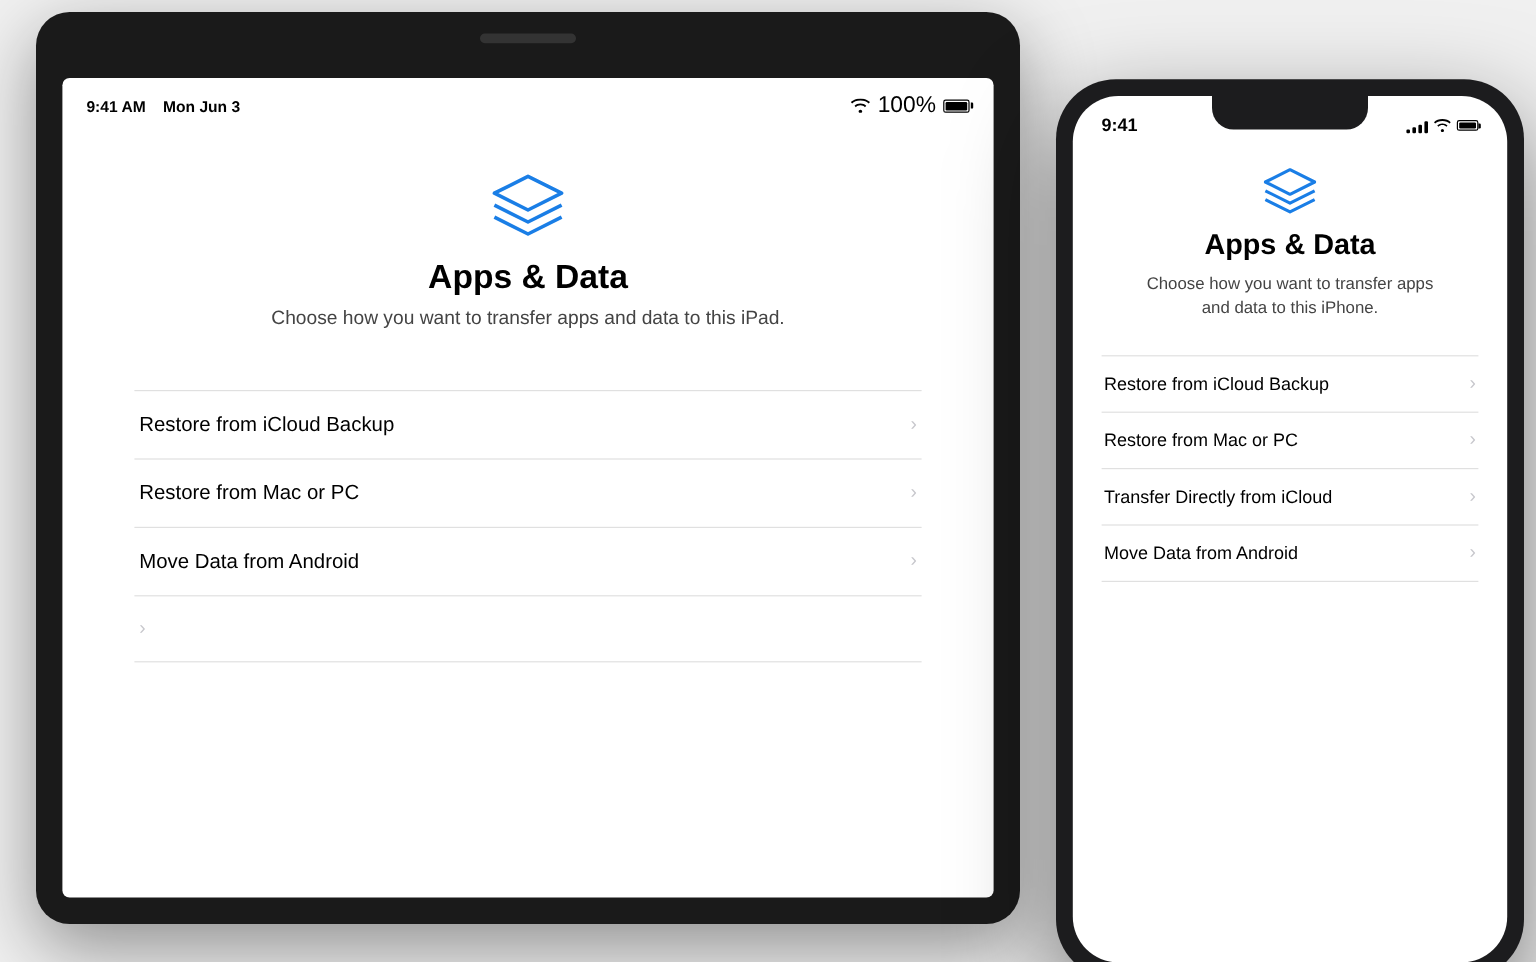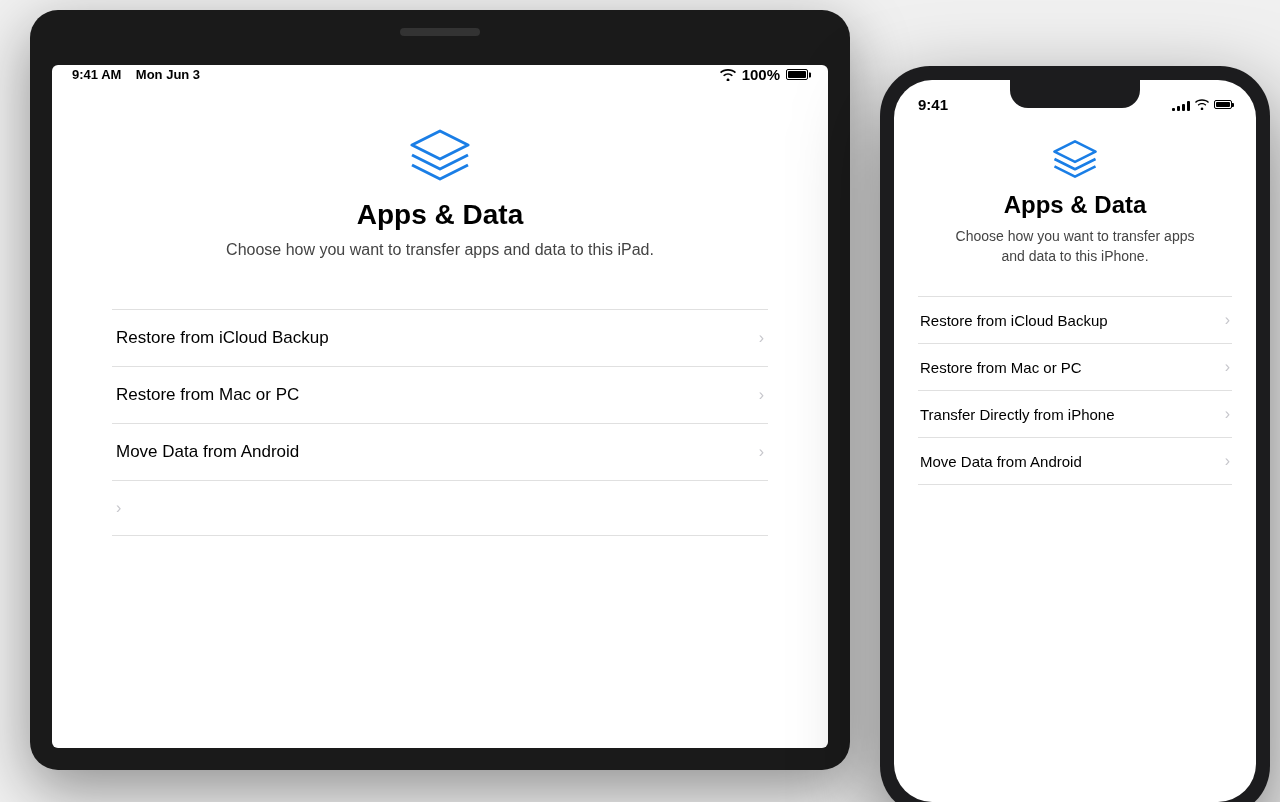--- a/index.html
+++ b/index.html
@@ -49,37 +49,37 @@
       background: #ffffff;
       border-radius: 6px;
       overflow: hidden;
       display: flex;
       flex-direction: column;
     }
     .ipad-status-bar {
       display: flex;
       justify-content: space-between;
       align-items: center;
-      padding: 1px 20px 6px 20px;
+      padding: 12px 20px 6px 20px;
       font-size: 13px;
       font-weight: 500;
       color: #000;
       flex-shrink: 0;
       gap: 44px;
     }
     .ipad-status-left {
       font-size: 13px;
       font-weight: 600;
     }
     .ipad-status-right {
       display: flex;
       align-items: center;
       gap: 6px;
-      font-size: 15px;
-      font-weight: 700;
+      font-size: 19px;
+      font-weight: 400;
     }
     .ipad-content {
       flex: 1;
       display: flex;
       flex-direction: column;
       align-items: center;
       padding: 40px 60px 20px 60px;
       overflow: hidden;
     }
     .stack-icon-large {
@@ -406,21 +406,21 @@
         <div class="iphone-menu-list">
           <div class="iphone-menu-item">
             <span class="iphone-menu-item-label">Restore from iCloud Backup</span>
             <span class="chevron">›</span>
           </div>
           <div class="iphone-menu-item">
             <span class="iphone-menu-item-label">Restore from Mac or PC</span>
             <span class="chevron">›</span>
           </div>
           <div class="iphone-menu-item">
-            <span class="iphone-menu-item-label">Transfer Directly from iPhone</span>
+            <span class="iphone-menu-item-label">Transfer Directly from iCloud</span>
             <span class="chevron">›</span>
           </div>
           <div class="iphone-menu-item">
             <span class="iphone-menu-item-label">Move Data from Android</span>
             <span class="chevron">›</span>
           </div>
         </div>
       </div>
     </div>
   </div>

